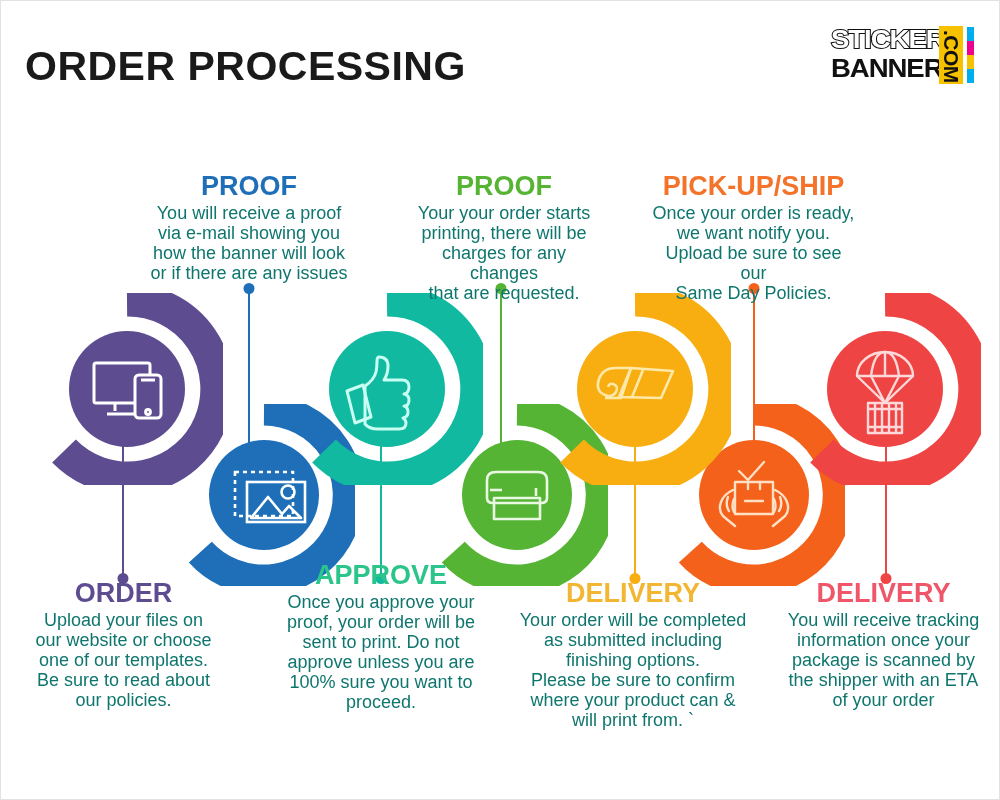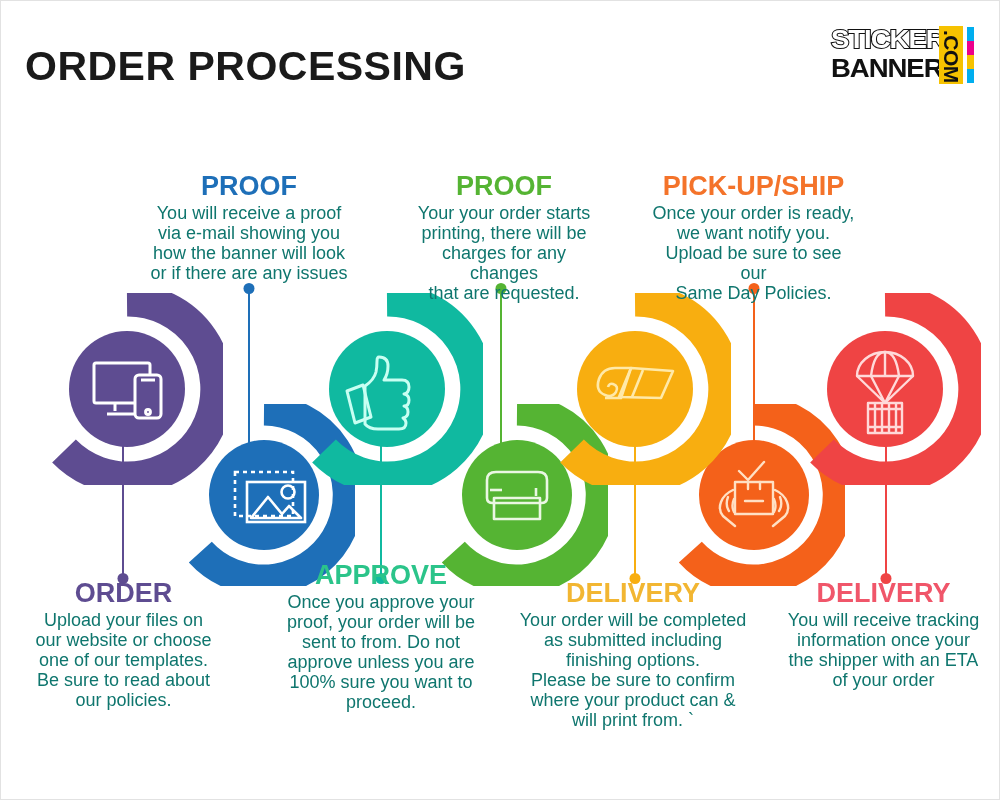--- a/index.html
+++ b/index.html
@@ -322,21 +322,21 @@
       <span>Be sure to read about</span>
       <span>our policies.</span>
     </div>
   </div>
 
   <div class="step-text" style="left:278px; top:559px; width:204px;">
     <div class="step-title" style="color: rgb(43, 196, 138);">APPROVE</div>
     <div class="step-body">
       <span>Once you approve your</span>
       <span>proof, your order will be</span>
-      <span>sent to from.  Do not</span>
+      <span>sent to print.  Do not</span>
       <span>approve unless you are</span>
       <span>100% sure you want to</span>
       <span>proceed.</span>
     </div>
   </div>
 
   <div class="step-text" style="left:512px; top:577px; width:240px;">
     <div class="step-title" style="color: rgb(242, 182, 50);">DELIVERY</div>
     <div class="step-body">
       <span>Your order will be completed</span>
@@ -346,18 +346,19 @@
       <span>where your product can &amp;</span>
       <span>will print from. `</span>
     </div>
   </div>
 
   <div class="step-text" style="left:775px; top:577px; width:215px;">
     <div class="step-title" style="color: rgb(240, 86, 106);">DELIVERY</div>
     <div class="step-body">
       <span>You will receive tracking</span>
       <span>information once your</span>
+      <span>package is scanned by</span>
       <span>the shipper with an ETA</span>
       <span>of your order</span>
     </div>
   </div>
 
 </div>
 
 </body></html>

